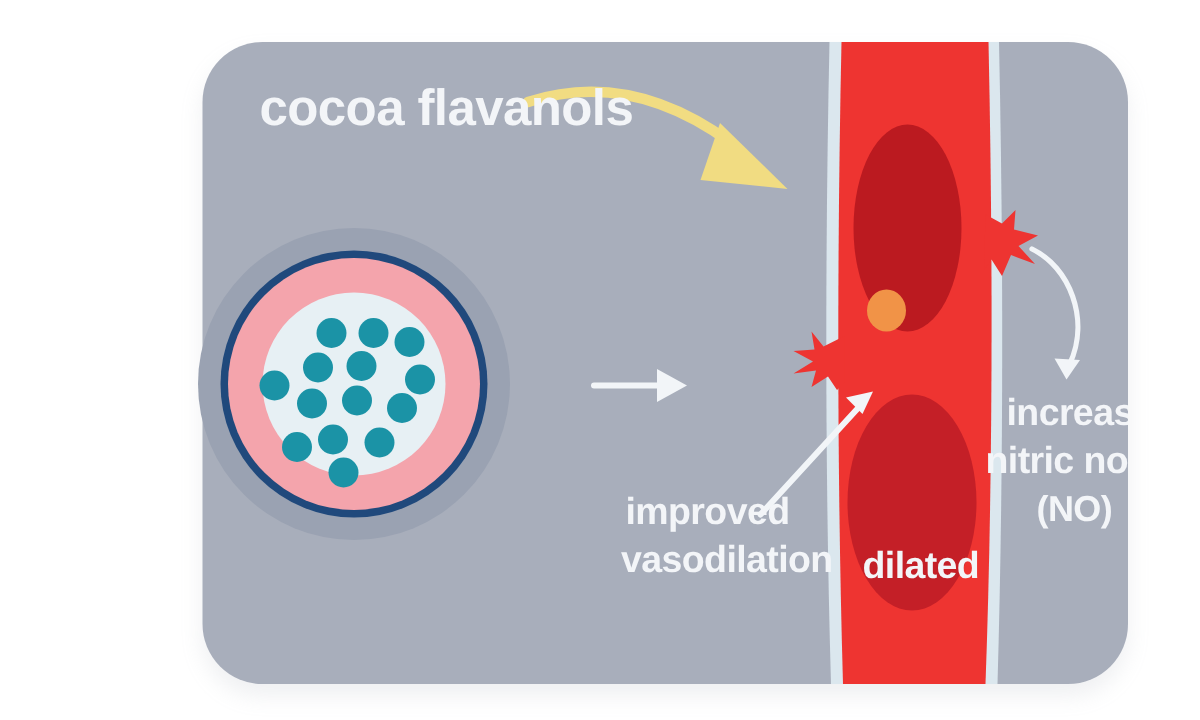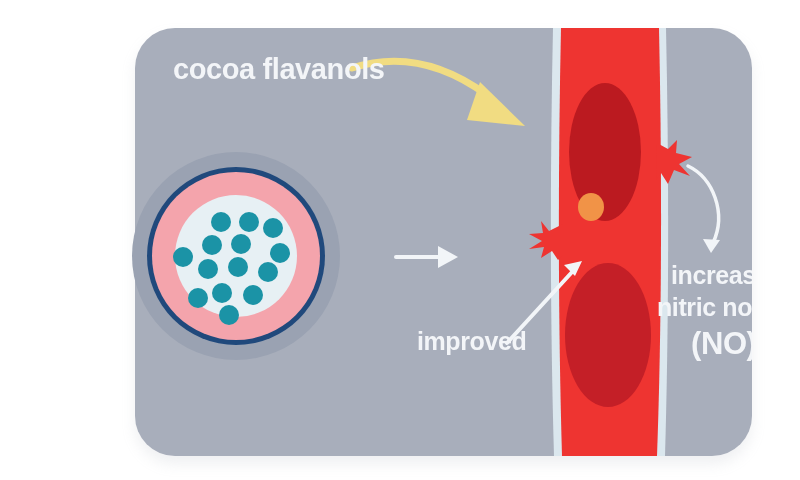--- a/index.html
+++ b/index.html
@@ -18,27 +18,27 @@
   .cell2{fill:var(--cell_dark2);}
   .odot{fill:var(--orange);}
   .ystroke{stroke:var(--arrow_yellow);stroke-width:7;fill:none;stroke-linecap:round;}
   .yfill{fill:var(--arrow_yellow);}
   .wstroke{stroke:var(--arrow_white);stroke-width:4;fill:none;stroke-linecap:round;}
   .wstroke-thin{stroke:var(--arrow_white);stroke-width:3.5;fill:none;stroke-linecap:round;}
   .wfill{fill:var(--arrow_white);}
 
   .label{position:absolute;color:var(--text_white);font-weight:700;
          letter-spacing:-0.4px;white-space:nowrap;line-height:1.1;}
-  .lbl-cocoa{left:38px;top:26px;font-size:29px;}
+  .lbl-cocoa{left:38px;top:26px;font-size:34px;}
   .lbl-improved{left:266px;top:300px;font-size:25px;margin-left:16px;}
   .lbl-vasodilation{left:279px;top:332px;font-size:25px;}
   .lbl-dilated{left:440px;top:336px;font-size:25px;}
   .lbl-inc1{left:536px;top:234px;font-size:25px;}
   .lbl-inc2{left:522px;top:266px;font-size:25px;}
-  .lbl-inc3{left:556px;top:299px;font-size:31px;text-align:center;}
+  .lbl-inc3{left:556px;top:299px;font-size:24px;text-align:center;}
 
   
   .ring{position:absolute;border-radius:50%;}
   .ring-outer{left:132px;top:152px;width:208px;height:208px;background:var(--ring_gray);}
   .ring-navy{left:147px;top:167px;width:178px;height:178px;background:var(--ring_navy);}
   .ring-pink{left:152px;top:172px;width:168px;height:168px;background:var(--ring_pink);}
   .circle-inner{left:175px;top:195px;width:122px;height:122px;background:var(--circle_inner);}
   .dot{position:absolute;border-radius:50%;background:var(--dot_teal);}
 </style>
 </head>
@@ -74,20 +74,22 @@
       </g>
 
       <g>
         <path class="wstroke-thin" d="M553,138 C578,150 592,185 578,215"></path>
         <polygon class="wfill" points="576,225 568,211 585,212"></polygon>
       </g>
     </svg>
 
     <div class="label lbl-cocoa">cocoa flavanols</div>
     <div class="label lbl-improved">improved</div>
+    <div class="label lbl-vasodilation">vasodilation</div>
+    <div class="label lbl-dilated">dilated</div>
     <div class="label lbl-inc1">increased</div>
     <div class="label lbl-inc2">nitric noxide</div>
     <div class="label lbl-inc3">(NO)</div>
   </div>
 
   <div class="ring ring-outer"></div>
   <div class="ring ring-navy"></div>
   <div class="ring ring-pink"></div>
   <div class="ring circle-inner"></div>
   <div>

